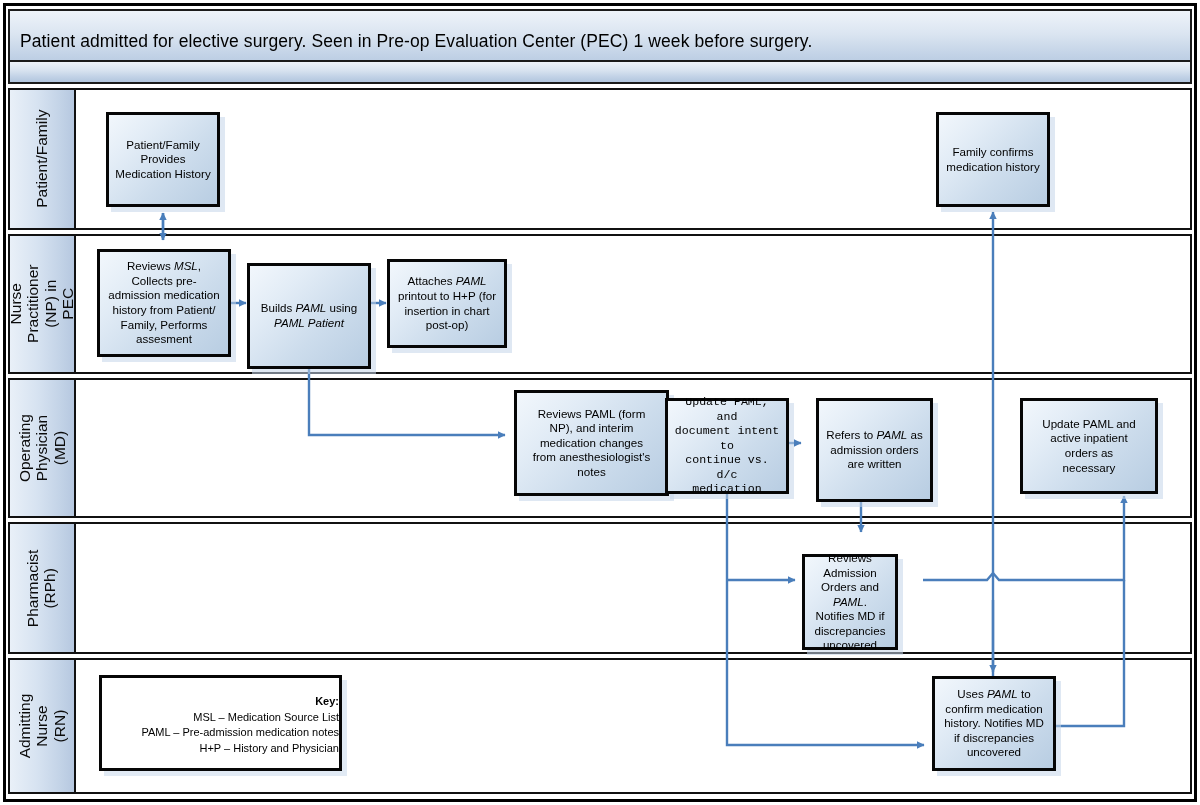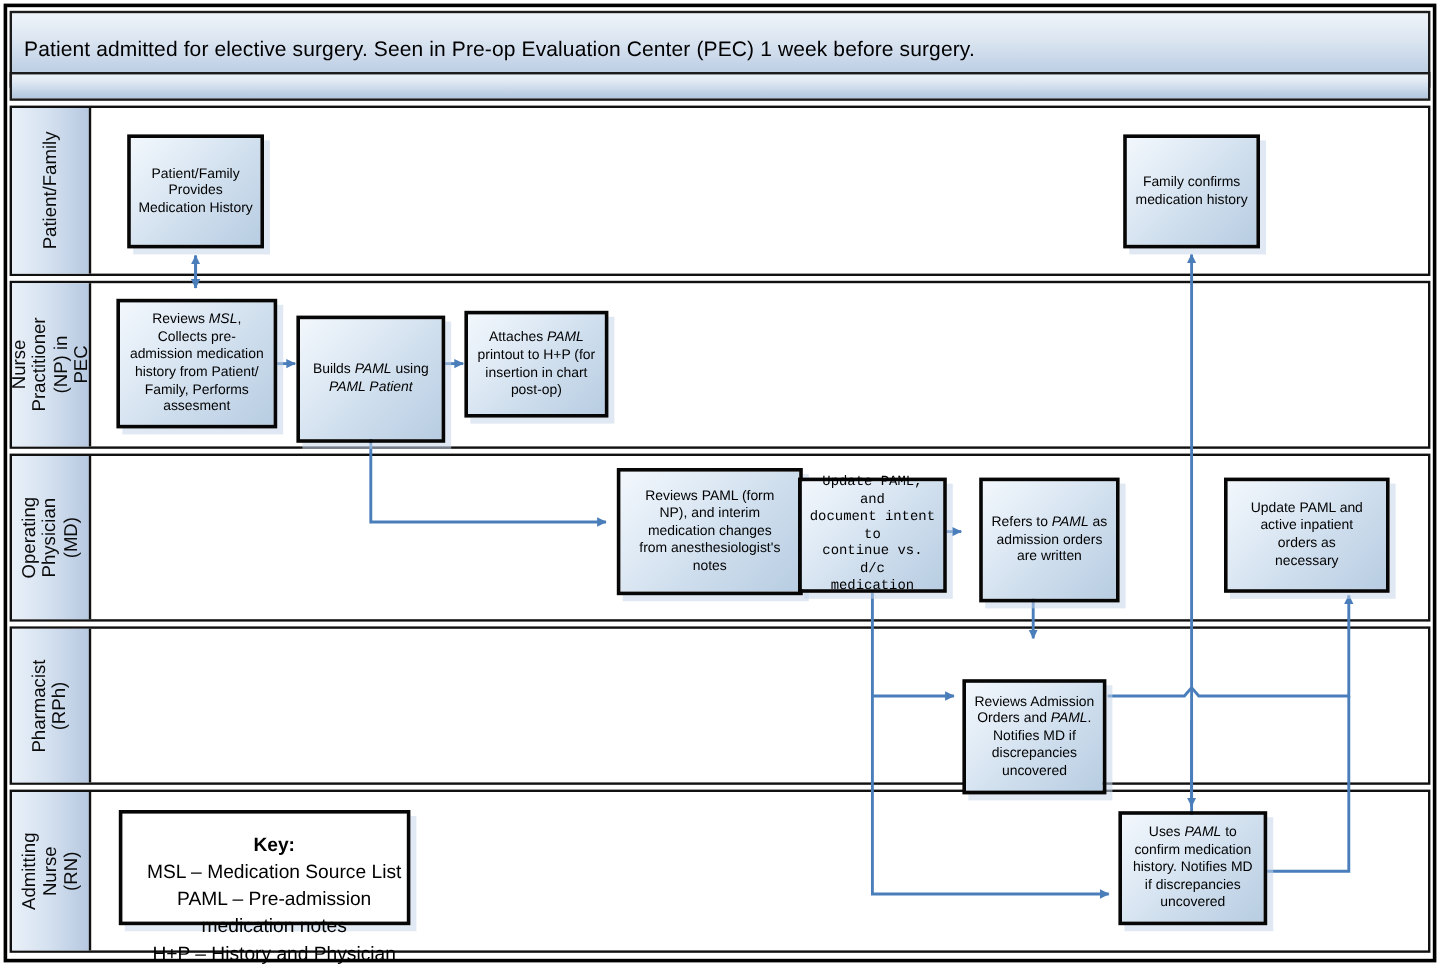--- a/index.html
+++ b/index.html
@@ -29,21 +29,21 @@
 
   
   .node{position:absolute;border:3.5px solid #060606;box-sizing:border-box;
         display:flex;align-items:center;justify-content:center;text-align:center;
         font-size:11.6px;line-height:1.26;color:#000;padding:3px 4px;z-index:6;
         box-shadow:5px 5px 0 0 rgba(196,214,233,0.55);}
   .node i{}
 
   
   .keybox{position:absolute;border:3.5px solid #060606;background:#fff;box-sizing:border-box;
-          font-size:16px;line-height:1.42;color:#000;padding:16px 0 0 16px;text-align:center;z-index:6;
+          font-size:11px;line-height:1.42;color:#000;padding:16px 0 0 16px;text-align:right;z-index:6;
           box-shadow:5px 5px 0 0 rgba(205,220,236,0.6);}
   .keybox .kt{font-weight:bold;}
 
   
   #wires{position:absolute;left:0;top:0;width:1200px;height:805px;pointer-events:none;z-index:4;}
 </style>
 </head>
 <body>
 
 <div id="stage">
@@ -168,21 +168,21 @@
   </div>
 
   <div class="node boxgrad" style="left:772px;top:398px;width:117px;height:104px;margin-left:44px;">
     <span>Refers to <i>PAML</i> as<br>admission orders<br>are written</span>
   </div>
 
   <div class="node boxgrad" style="left:1020px;top:398px;width:138px;height:96px;">
     <span>Update PAML and<br>active inpatient<br>orders as<br>necessary</span>
   </div>
 
-  <div class="node boxgrad" style="left:802px;top:566px;width:120px;height:96px;">
+  <div class="node boxgrad" style="left:802px;top:554px;width:96px;height:96px;">
     <span>Reviews Admission<br>Orders and <i>PAML</i>.<br>Notifies MD if<br>discrepancies<br>uncovered</span>
   </div>
 
   <div class="node boxgrad" style="left:932px;top:676px;width:124px;height:95px;">
     <span>Uses <i>PAML</i> to<br>confirm medication<br>history. Notifies MD<br>if discrepancies<br>uncovered</span>
   </div>
 
   <div class="keybox" style="left:99px;top:675px;width:243px;height:96px;">
     <div class="kt">Key:</div>
     <div>MSL – Medication Source List</div>

